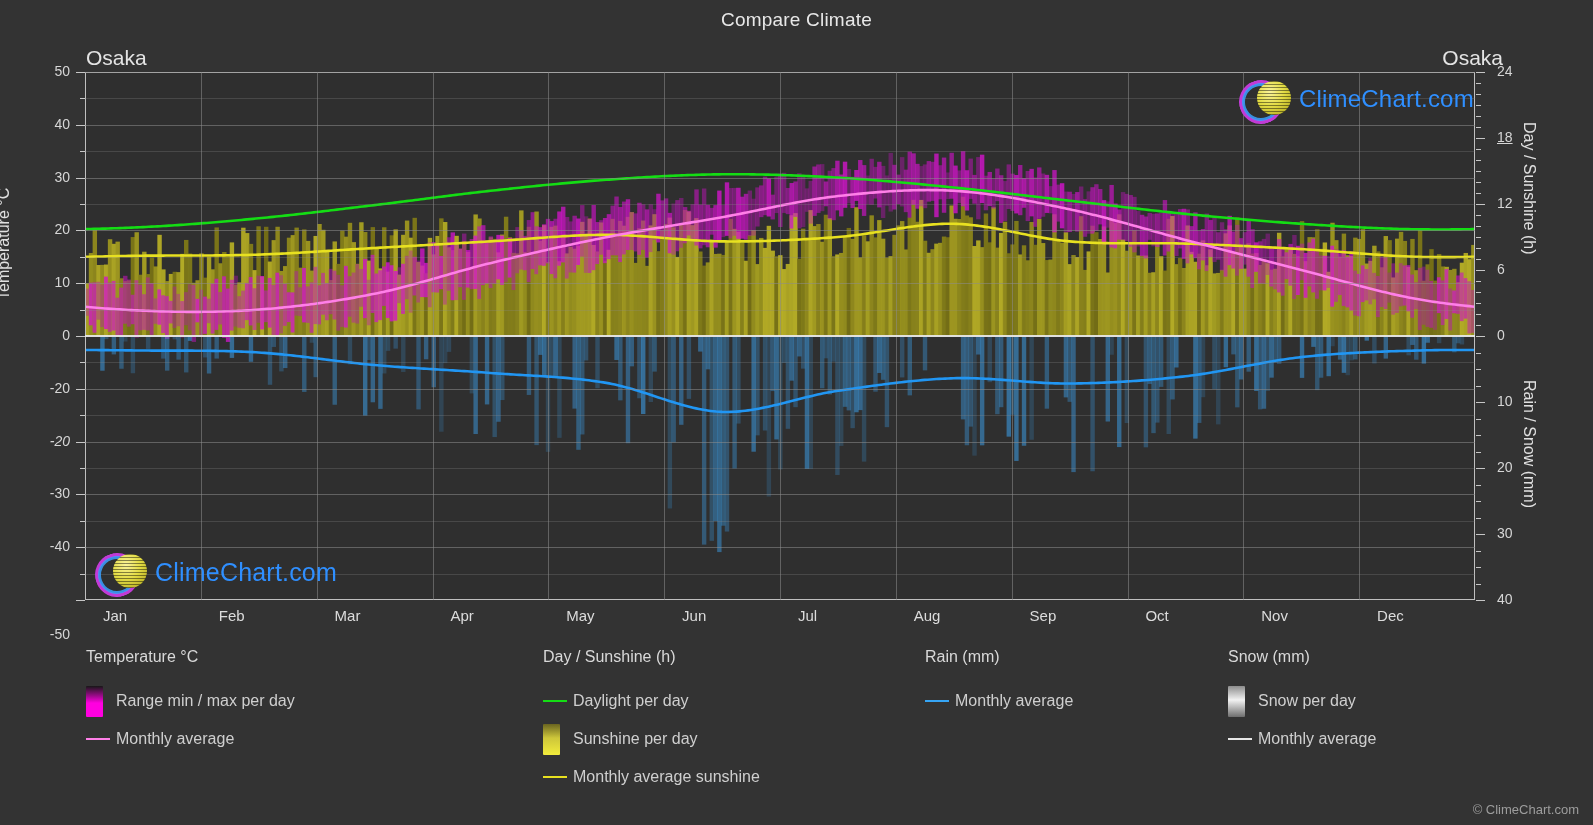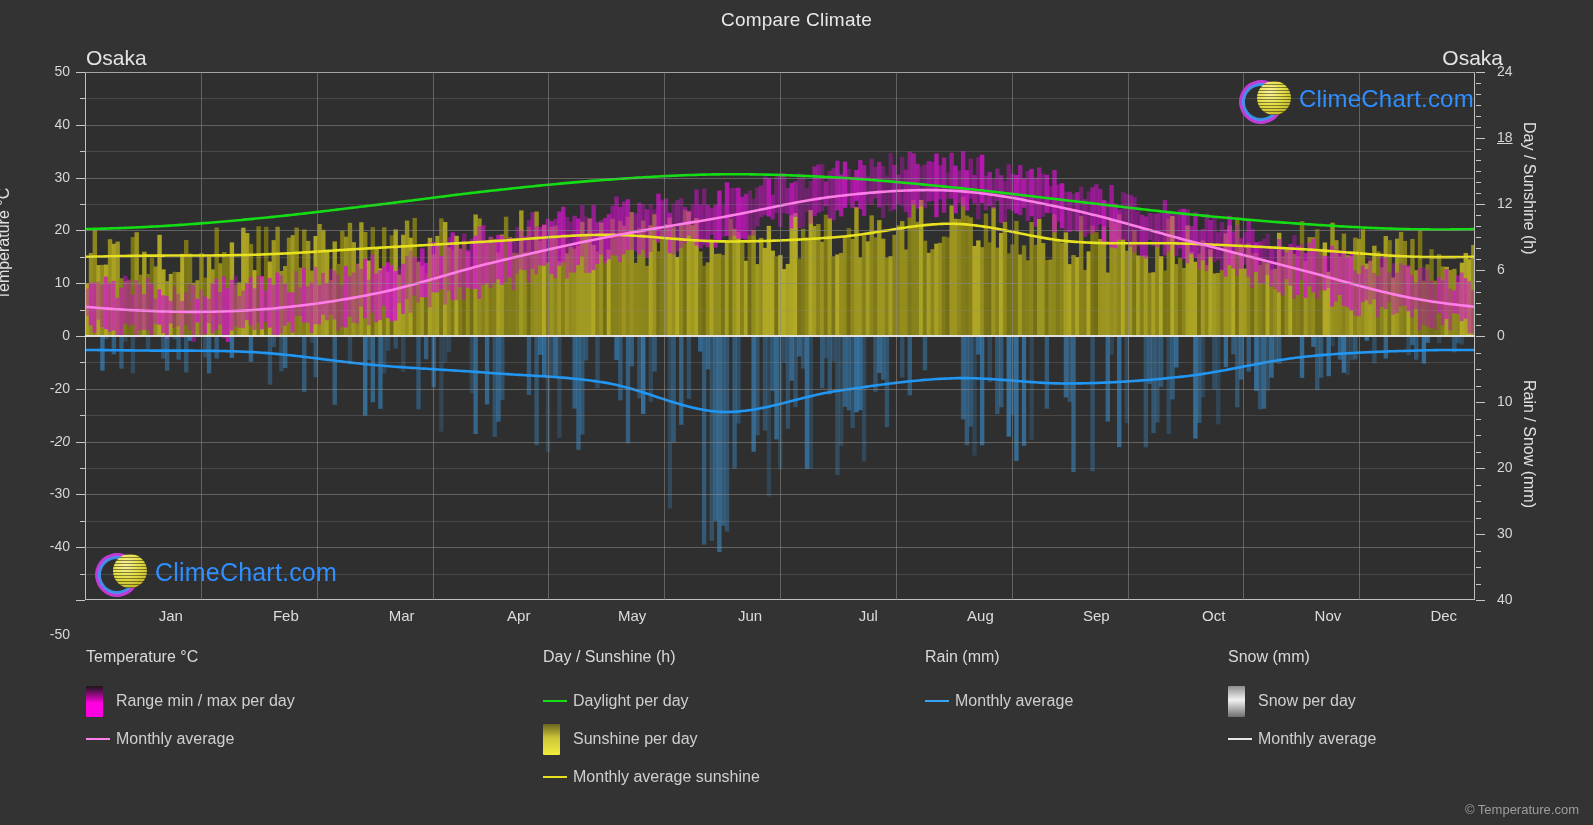--- a/index.html
+++ b/index.html
@@ -32,21 +32,21 @@
   .gridline.v{top:0;height:100%;width:1px;}
   .zeroline{position:absolute;left:0;width:100%;height:2px;background:#e9e9e9;opacity:.92;}
 
   
   #plot svg{position:absolute;left:0;top:0;width:1390px;height:528px;}
 
   
   .ytick{position:absolute;font-size:14px;color:#d6d6d6;text-align:right;width:40px;}
   .ytick-r{position:absolute;font-size:14px;color:#d6d6d6;text-align:left;width:40px;}
   .tickmark{position:absolute;background:#c6c6c6;}
-  .xtick{position:absolute;font-size:15px;color:#dcdcdc;text-align:right;width:80px;top:607px;}
+  .xtick{position:absolute;font-size:15px;color:#dcdcdc;text-align:left;width:80px;top:607px;}
 
   
   .axis-title{position:absolute;font-size:16px;color:#e0e0e0;white-space:nowrap;}
   #ytitle-left{left:-5px;top:300px;transform:rotate(-90deg);transform-origin:left top;}
   #ytitle-r1{left:1538px;top:122px;transform:rotate(90deg);transform-origin:left top;}
   #ytitle-r2{left:1538px;top:380px;transform:rotate(90deg);transform-origin:left top;}
 
   
   #legend{position:absolute;left:0;top:648px;width:1593px;height:160px;}
   .lg-col{position:absolute;top:0;}
@@ -1244,13 +1244,13 @@
         <span class="lbl">Snow per day</span>
       </div>
       <div class="lg-row">
         <span class="sw-wrap">
           <span class="sw-line" style="border-top-color: rgb(230, 230, 230);"></span>
         </span>
         <span class="lbl">Monthly average</span>
       </div>
     </div>
   </div>
-<div id="copyright">© Temperature.com</div>
+<div id="copyright">© ClimeChart.com</div>
 
 </body></html>

